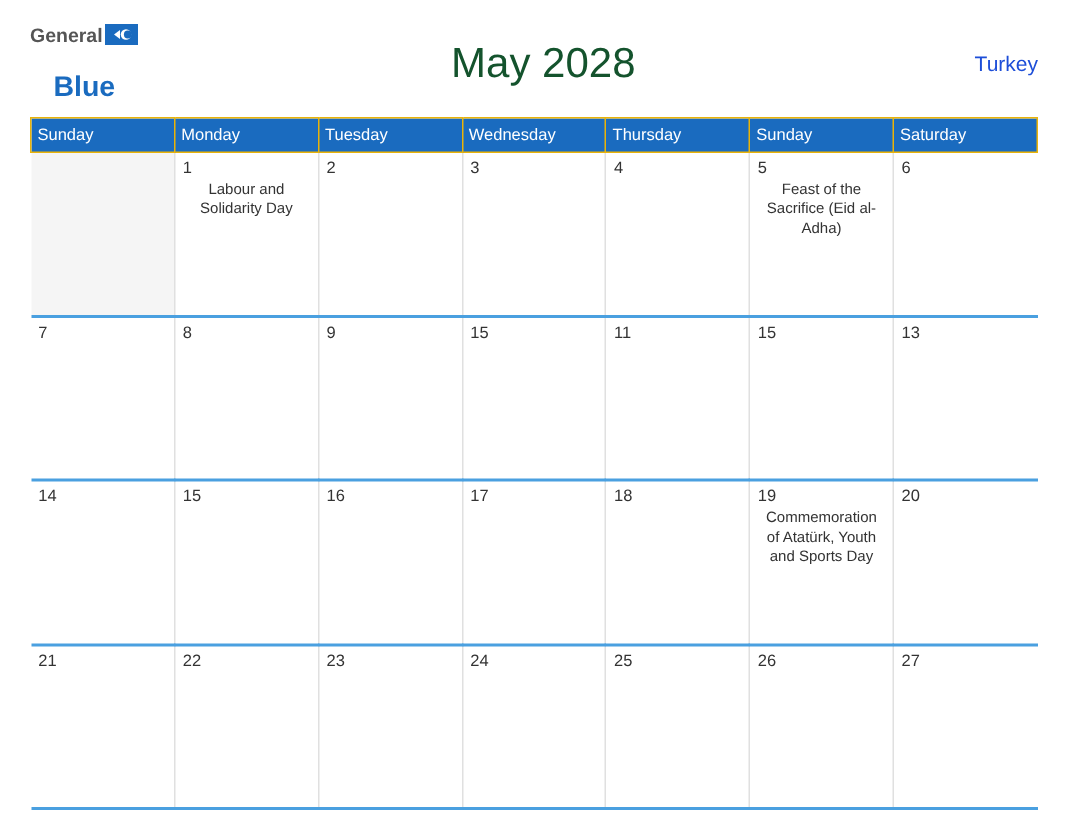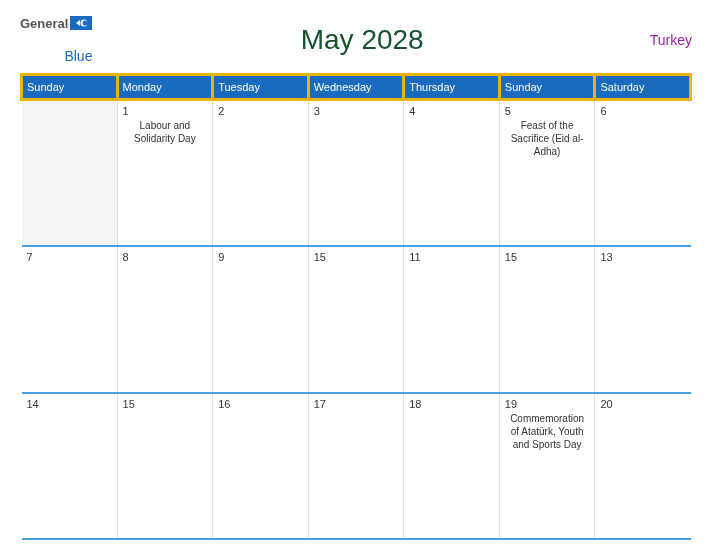--- a/index.html
+++ b/index.html
@@ -20,32 +20,32 @@
     }
     .header {
       display: flex;
       align-items: center;
       justify-content: space-between;
       margin-bottom: 10px;
     }
     .logo {
       display: flex;
       flex-direction: column;
-      align-items: flex-end;
+      align-items: center;
       line-height: 1;
       gap: 19px;
     }
     .logo-general {
       font-size: 13px;
       font-weight: bold;
       color: #555;
     }
     .logo-blue {
-      font-size: 14px;
-      font-weight: normal;
+      font-size: 19px;
+      font-weight: bold;
       color: #1a6bbf;
     }
     .logo-flag {
       width: 22px;
       height: 14px;
       display: inline-block;
       margin-left: 2px;
       vertical-align: middle;
     }
     .logo-row {
@@ -54,40 +54,40 @@
     }
     .title {
       font-size: 28px;
       font-weight: normal;
       color: #14532d;
       text-align: center;
       flex: 1;
     }
     .country {
       font-size: 14px;
-      color: #a21caf;
+      color: #1d4ed8;
       min-width: 60px;
       text-align: right;
     }
     .calendar {
       flex: 1;
       border-collapse: collapse;
       width: 100%;
       table-layout: fixed;
     }
     .calendar thead tr {
       background: #1a6bbf;
     }
     .calendar thead th {
       color: #fff;
       font-size: 11px;
       font-weight: normal;
       padding: 5px 4px;
       text-align: left;
-      border: 3px solid #eab308;
+      border: 1px solid #eab308;
     }
     .calendar tbody tr {
       border-bottom: 2px solid #4aa0e0;
     }
     .calendar tbody td {
       vertical-align: top;
       padding: 4px 5px;
       font-size: 11px;
       color: #333;
       border-left: 1px solid #e0e0e0;
@@ -221,15 +221,38 @@
           <td>
             <span class="day-num">19</span>
             <div class="event">Commemoration of
 Atatürk, Youth and
 Sports Day</div>
           </td>
           <td>
             <span class="day-num">20</span>
           </td>
         </tr>
+        <tr>
+          <td>
+            <span class="day-num">21</span>
+          </td>
+          <td>
+            <span class="day-num">22</span>
+          </td>
+          <td>
+            <span class="day-num">23</span>
+          </td>
+          <td>
+            <span class="day-num">24</span>
+          </td>
+          <td>
+            <span class="day-num">25</span>
+          </td>
+          <td>
+            <span class="day-num">26</span>
+          </td>
+          <td>
+            <span class="day-num">27</span>
+          </td>
+        </tr>
       </tbody>
   </table>
 </div>
 
 </body></html>

